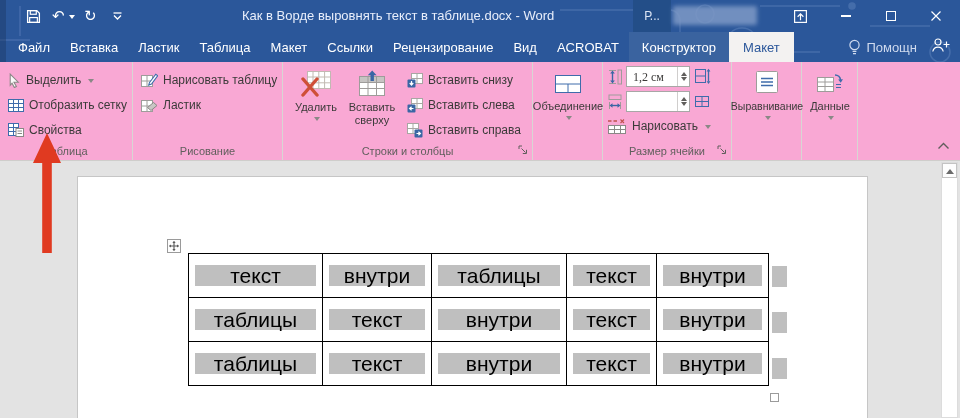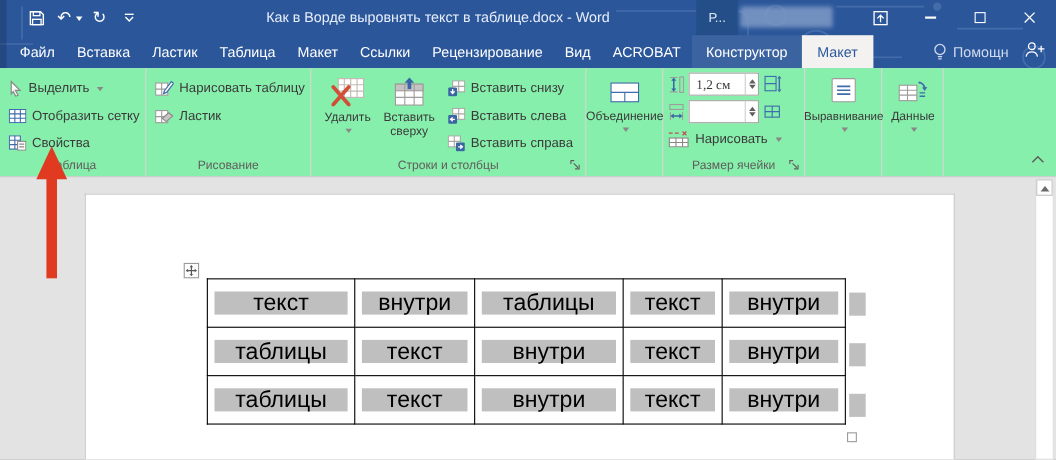--- a/index.html
+++ b/index.html
@@ -22,21 +22,21 @@
     filter:blur(2px); border-radius:2px; opacity:.85; }
   .win-btn { position:absolute; top:6px; width:28px; height:20px; display:flex; align-items:center; justify-content:center; }
   
   .tabrow { position:absolute; left:0; top:32px; width:960px; height:30px; display:flex; align-items:stretch; padding-left:8px; }
   .tab { color:#fff; font-size:13px; padding:0 10px; display:flex; align-items:center; white-space:nowrap; cursor:default; }
   .ctx-wrap { background:#3a639f; display:flex; padding:0 3px; }
   .tab.active { background:#f3f2f1; color:#2b579a; padding:0 14px; }
   .right-cluster { margin-left:auto; display:flex; align-items:center; padding-right:10px; gap:14px; }
   .assistant { display:flex; align-items:center; gap:5px; color:#cfdaee; font-size:13px; }
   
-  .ribbon { position:absolute; left:0; top:62px; width:960px; height:99px; background:#86efac;
+  .ribbon { position:absolute; left:0; top:62px; width:960px; height:99px; background:#f9a8d4;
     border-bottom:1px solid #cfcdcb; display:flex; color:#3b3a39; }
   .group { position:relative; height:98px; border-right:1px solid #d8d6d3; flex:none; }
   .g-label { position:absolute; bottom:3px; left:0; right:0; text-align:center; font-size:11px; color:#605e5c; white-space:nowrap; }
   .launcher { position:absolute; bottom:4px; right:3px; width:12px; height:12px; display:flex; align-items:center; justify-content:center; }
   .srow { display:flex; align-items:center; gap:5px; height:22px; margin:3px 0 0 8px; font-size:12px; white-space:nowrap; cursor:default; }
   .srow:first-child { margin-top:7px; }
   .caret-g { width:0;height:0;border:3.5px solid transparent;border-top:4px solid #8a8886;margin-top:4px;margin-left:2px; }
   .bigbtn { display:flex; flex-direction:column; align-items:center; text-align:center; font-size:11px;
     line-height:13px; padding-top:8px; cursor:default; }
   .bigbtn .bb-label { margin-top:4px; }

